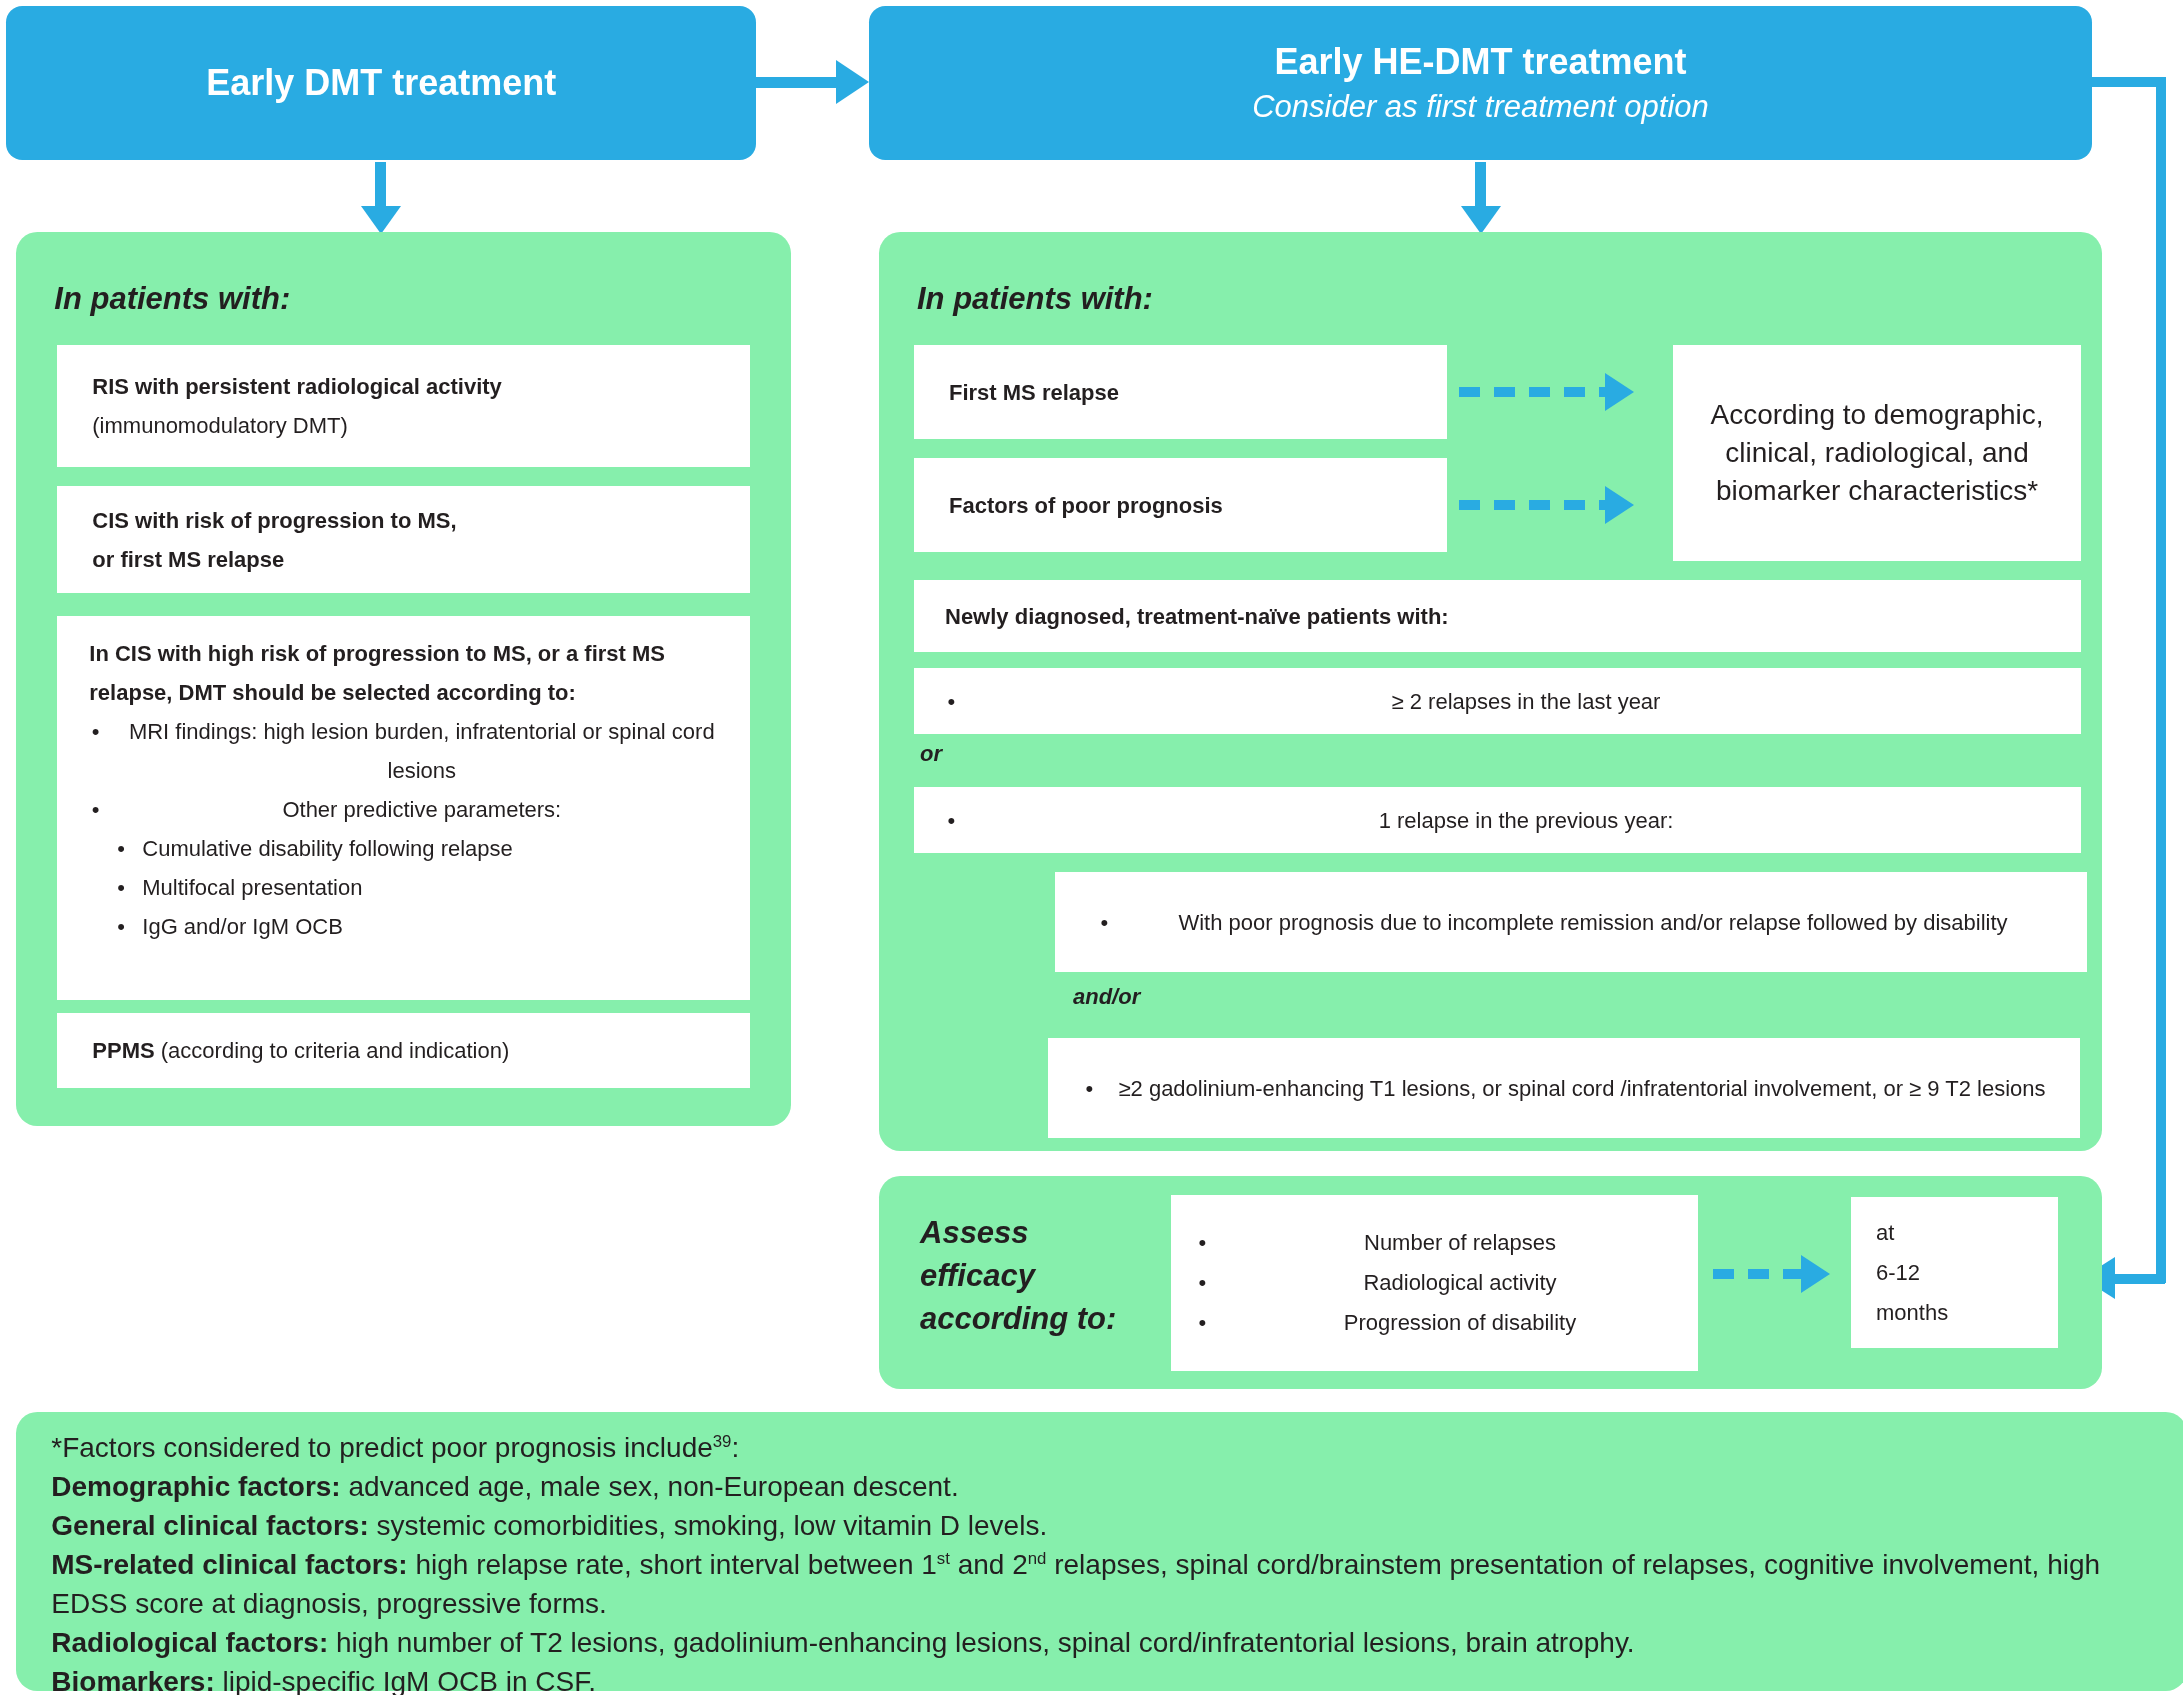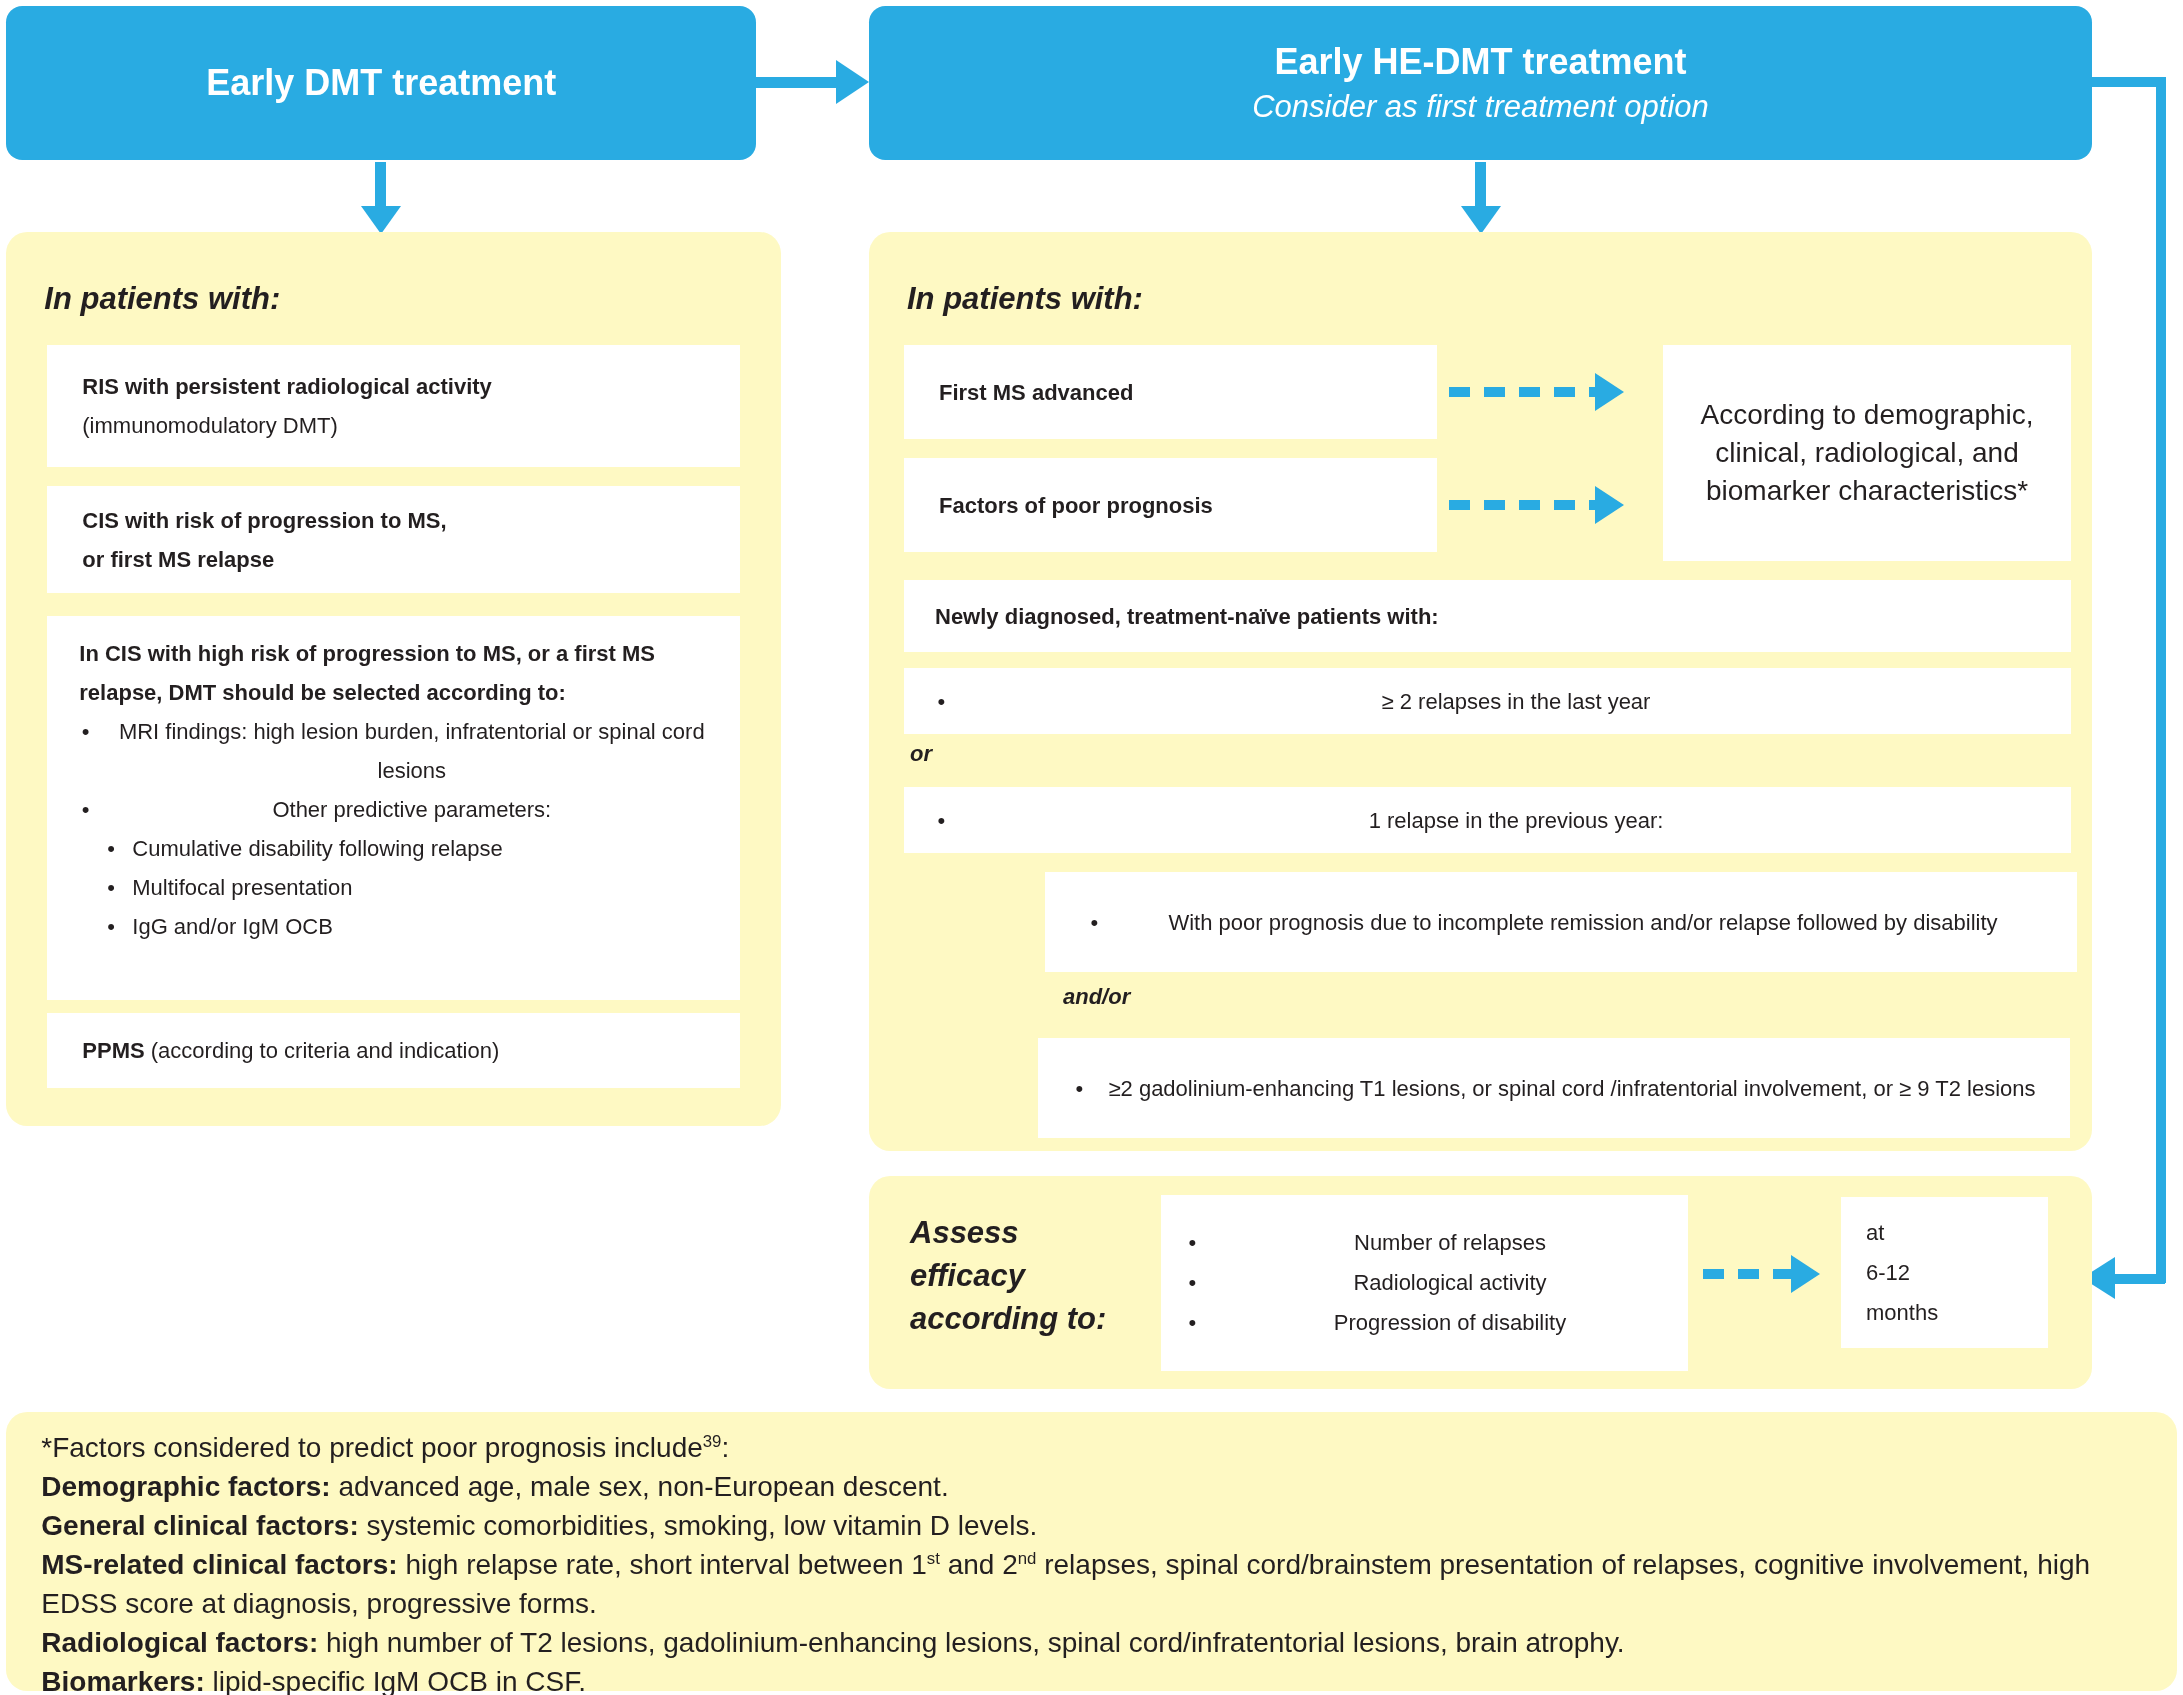--- a/index.html
+++ b/index.html
@@ -5,21 +5,21 @@
   * { box-sizing: border-box; margin: 0; padding: 0; }
   html, body { margin: 0; background: #ffffff; }
   #canvas {
     position: relative; width: 2183px; height: 1696px; background: #ffffff;
     font-family: "Liberation Sans", sans-serif; color: #231f20; overflow: hidden;
   }
   .hdr { position: absolute; background: #29abe2; border-radius: 16.3px; color: #ffffff;
          display: flex; flex-direction: column; align-items: center; justify-content: center; text-align: center; }
   .hdr-title { font-weight: bold; font-size: 36px; line-height: 46px; }
   .hdr-sub { font-style: italic; font-size: 31px; line-height: 43px; }
-  .panel { position: absolute; background: #fef9c3; border-radius: 21.3px; }
+  .panel { position: absolute; background: #86efac; border-radius: 21.3px; margin-left: 10px; }
   .intro { position: absolute; font-size: 31px; font-weight: bold; font-style: italic; }
   .wbox { position: absolute; background: #ffffff; display: flex; flex-direction: column; justify-content: center; font-size: 22px; line-height: 39px; }
   .b { font-weight: bold; }
   .preline { white-space: pre-line; }
   .pad55 { padding-left: 35px; padding-right: 19px; }
   .bullet { position: relative; padding-left: 26px; text-align: center; }
   .bullet::before { content: "\2022"; position: absolute; left: 2.5px; }
   .sub-bullet { position: relative; padding-left: 25px; margin-left: 28px; }
   .sub-bullet::before { content: "\2022"; position: absolute; left: 0; }
   .block-box { display: block; padding: 17.6px 22px 0 35px; }
@@ -100,21 +100,21 @@
 
     <div class="wbox pad55" style="left:41px; top:781px; width:693px; height:75px;">
       <div><span class="b">PPMS</span><span> (according to criteria and indication)</span></div>
     </div>
   </div>
 
   <div class="panel" style="left:869px; top:232px; width:1223px; height:919px;">
     <div class="intro" style="left:38px; top:49px;">In patients with:</div>
 
     <div class="wbox pad55" style="left:35px; top:113px; width:533px; height:94px;">
-      <div class="b">First MS advanced</div>
+      <div class="b">First MS relapse</div>
     </div>
 
     <div class="wbox pad55" style="left:35px; top:226px; width:533px; height:94px;">
       <div class="b">Factors of poor prognosis</div>
     </div>
 
     <div class="dash-arrow" style="left:580px; top:140px; width:188px; height:40px;">
       <div class="dash-strip"></div>
         <div class="dash-head"></div>
     </div>

